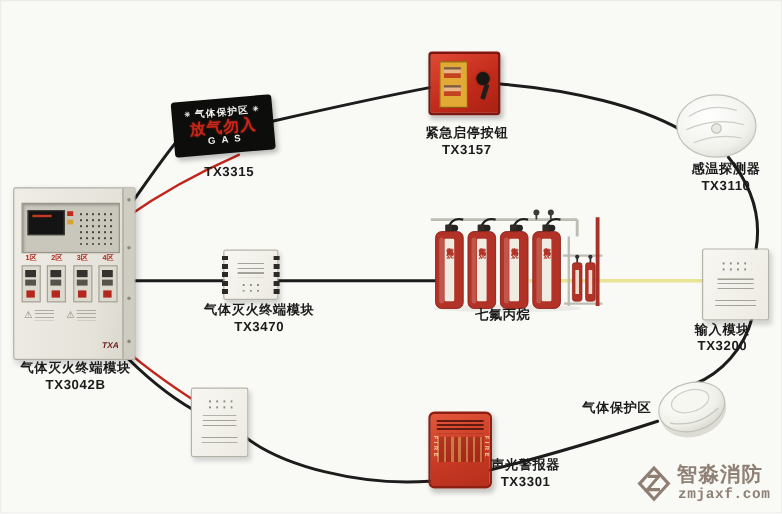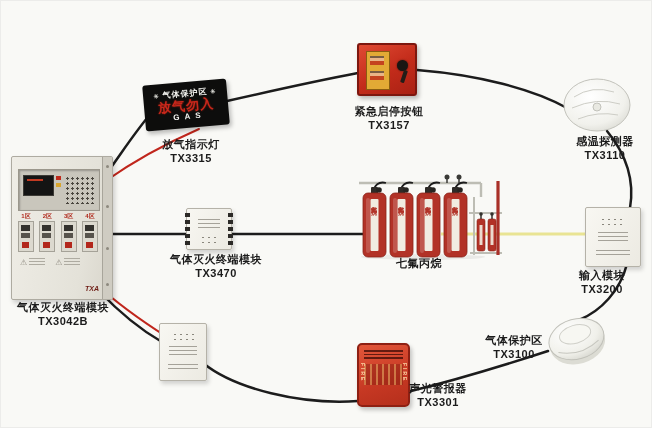--- a/index.html
+++ b/index.html
@@ -180,21 +180,20 @@
   <div class="dev sign">
     <div class="l1">
       <span class="deco">✳</span>
       <span>气体保护区</span>
       <span class="deco">✳</span>
     </div>
     <div class="l2">放气勿入</div>
     <div class="l3">GAS</div>
   </div>
   <div class="label" style="left:138px;top:137px;width:104px;">
-    <span>放气指示灯</span>
     <span>TX3315</span>
   </div>
 
   <div class="dev ebtn">
     <div class="ylab">
       <i class="t1"></i>
       <i class="t2"></i>
     </div>
     <i class="lock"></i>
     <i class="key"></i>
@@ -320,34 +319,41 @@
       <g transform="rotate(-16 31 28)">
         <ellipse cx="31" cy="30" rx="28" ry="21" fill="#dcdcd4"></ellipse>
         <ellipse cx="31" cy="26" rx="28" ry="20" fill="url(#sg)" stroke="#c0c0b9" stroke-width="1"></ellipse>
         <ellipse cx="31" cy="21" rx="16" ry="9" fill="#f7f7f2" stroke="#cfcfc8" stroke-width="1"></ellipse>
         <path d="M10,34 Q31,44 52,33" fill="none" stroke="#c6c6bf" stroke-width="1"></path>
       </g>
     </svg>
   </div>
   <div class="label" style="left:461px;top:333px;width:104px;">
     <span>气体保护区</span>
-    <span>TX3100</span>
   </div>
 
   <div class="dev alarm">
     <i class="a-grille"></i>
     <i class="a-mid"></i>
     <span class="a-side l">FIRE</span>
     <span class="a-side r">FIRE</span>
   </div>
   <div class="label" style="left:385px;top:381px;width:104px;">
     <span>声光警报器</span>
     <span>TX3301</span>
   </div>
 
   <div class="dev modbox iomod">
     <i class="m-dots" style="top:8px;width:22px;height:10px;"></i>
     <i class="m-lines" style="top:22px;width:28px;height:10px;"></i>
     <i class="m-lines" style="top:40px;width:30px;height:5px;"></i>
   </div>
 
+  <div class="dev logo">
+    <svg width="30" height="32" viewBox="0 0 30 32">
+      <path d="M15 3 L27 16 L15 29 L3 16 Z" fill="none" stroke="#8f7f72" stroke-width="2.6"></path>
+      <path d="M10 10 L19 10 L9.5 21 L20 21" fill="none" stroke="#8f7f72" stroke-width="2.6"></path>
+    </svg>
+    <span class="ltxt">智淼消防</span>
+    <span class="lurl">zmjaxf.com</span>
+  </div>
 
 </div>
 
 </body></html>

